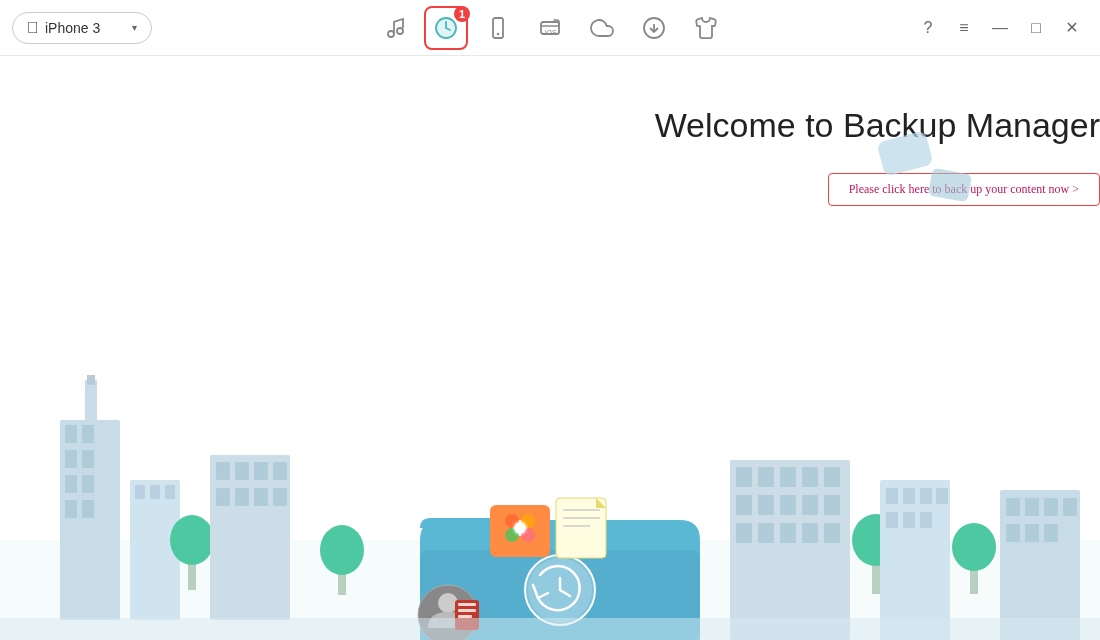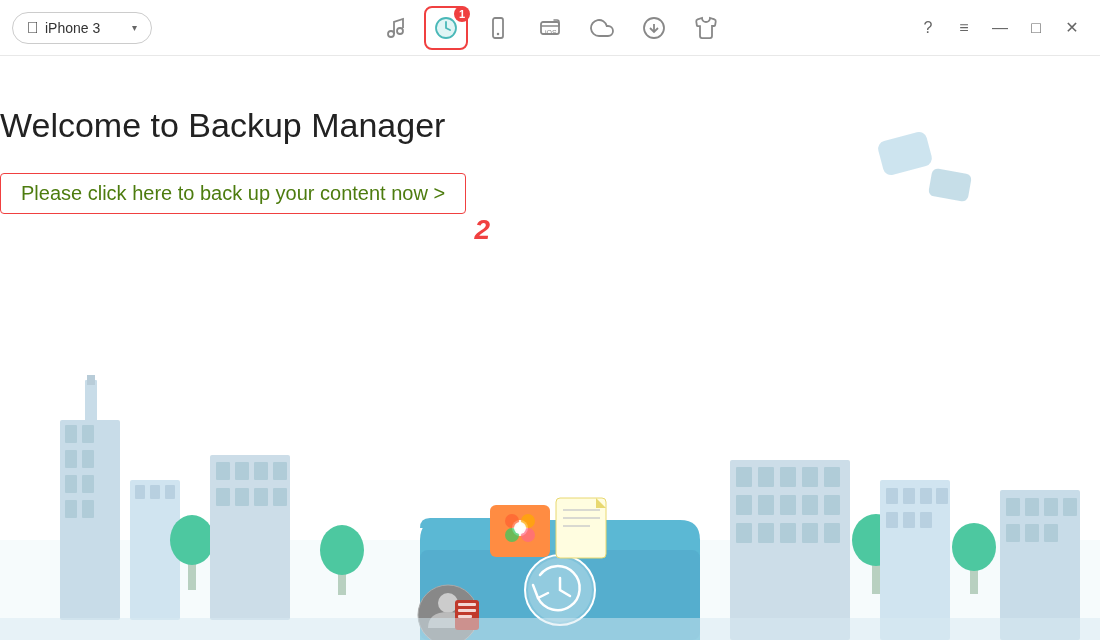--- a/index.html
+++ b/index.html
@@ -115,48 +115,50 @@
       color: #666;
       display: flex;
       align-items: center;
       justify-content: center;
     }
 
     
     .main-content {
       display: flex;
       flex-direction: column;
-      align-items: flex-start;
+      align-items: flex-end;
       padding-top: 50px;
       position: relative;
       height: calc(640px - 56px);
       overflow: hidden;
+      padding-left: 36px;
     }
 
     .welcome-title {
       font-size: 34px;
       font-weight: 400;
       color: #222;
       margin-bottom: 28px;
     }
 
     .backup-link-wrapper {
       position: relative;
       display: inline-block;
     }
 
     .backup-link {
       border: 1.5px solid #f04040;
       border-radius: 4px;
       padding: 8px 20px;
-      color: #4d7c0f;
-      font-size: 20px;
+      color: #be185d;
+      font-size: 12px;
       cursor: pointer;
       background: transparent;
       display: inline-block;
+      font-family: Liberation Serif, serif;
     }
 
     .badge-2 {
       position: absolute;
       bottom: -32px;
       right: -24px;
       color: #f04040;
       font-size: 28px;
       font-weight: bold;
       font-style: italic;

